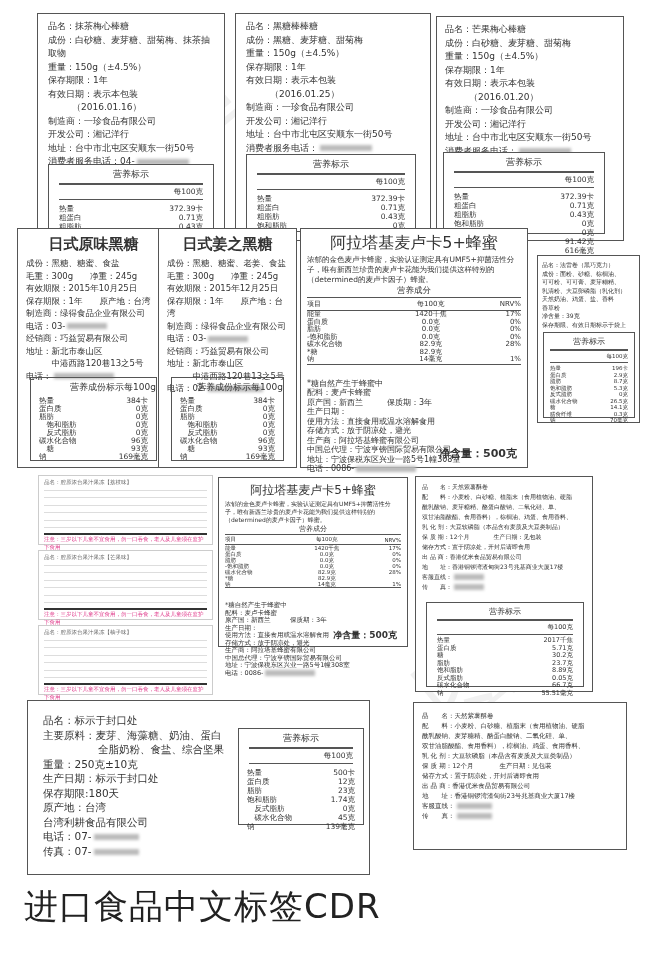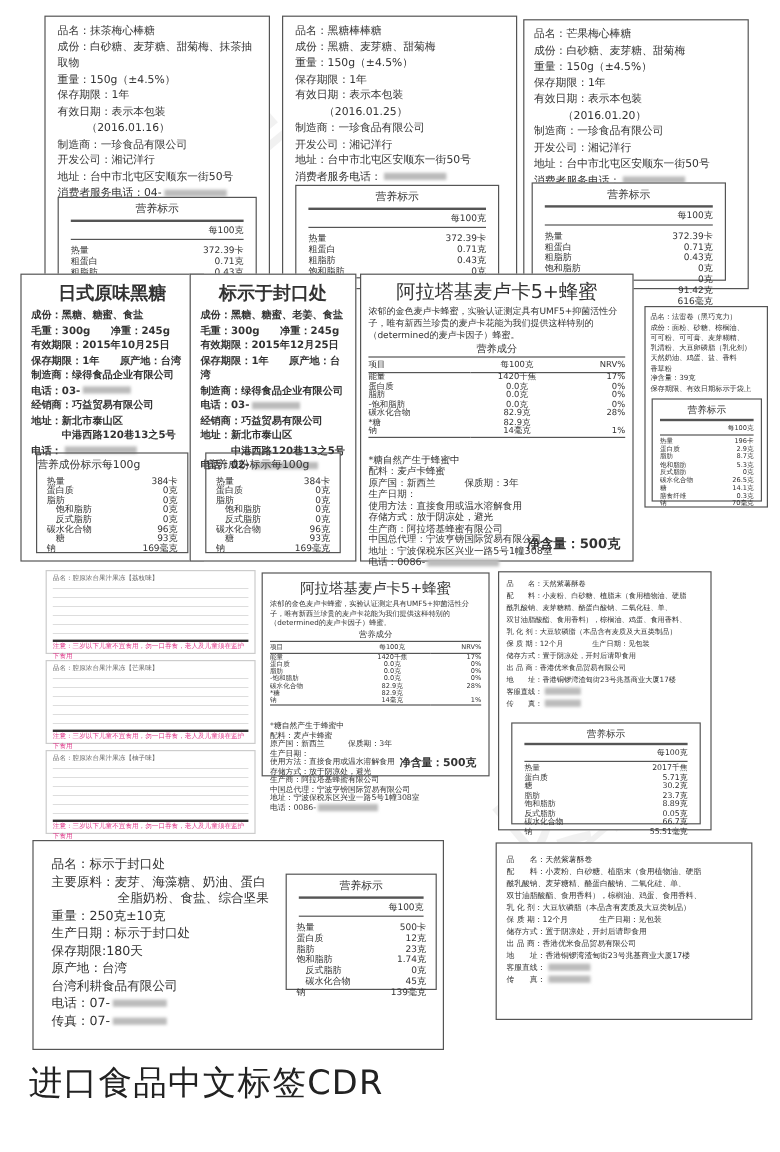--- a/index.html
+++ b/index.html
@@ -7,34 +7,34 @@
 .lbl{position:absolute;background:#fff;border:1.5px solid #555;}
 .lines{font-size:9px;line-height:13.5px;color:#333}
 .lines .ind{padding-left:24px}
 .nut{position:absolute;border:1.3px solid #555;background:#fff;font-size:7.5px;color:#333}
 .nut .nt{text-align:center;font-size:9px;padding:3px 0 2px;border-bottom:2px solid #555;margin:0 10px}
 .nut .per{text-align:right;margin:0 10px;padding:2px 0;border-bottom:1px solid #555;font-size:7.5px}
 .nut .rows{margin:4px 10px 0}
 .nut .row{display:flex;justify-content:space-between;line-height:9px}
 .blur{display:inline-block;width:52px;height:6px;background:#bbb;filter:blur(1.5px);vertical-align:middle;margin-left:2px}
 .jp .tt{text-align:center;font-size:15px;font-weight:bold;padding:6px 0 3px}
-.jp .lines{font-size:8.5px;line-height:12.5px;font-weight:bold;padding:0 8px}
+.jp .lines{font-size:8.5px;line-height:12.5px;font-weight:normal;padding:0 8px}
 .jp .nut2{position:absolute;left:12px;right:12px;border:1.3px solid #555;font-size:7.5px}
-.jp .nut2 .nt{text-align:left;font-size:9px;padding:3px 0}
+.jp .nut2 .nt{text-align:right;font-size:9px;padding:3px 0}
 .hon .tt{text-align:center;font-size:16px;padding:4px 0 1px}
 .hon .desc{font-size:7.5px;line-height:10px;padding:0 6px}
 .hon .sub{text-align:center;font-size:8.5px;border-bottom:1px solid #555;margin:0 6px}
 .hon table{width:calc(100% - 12px);margin:0 6px;border-collapse:collapse;font-size:7px}
 .hon th{font-weight:normal;text-align:left;border-bottom:1px solid #555;padding:1px 0}
 .hon td{line-height:7.5px;padding:0}
 .hon .foot{font-size:8px;line-height:9.5px;padding:14px 6px}
 .hon .net{position:absolute;right:10px;bottom:6px;font-size:11px;font-weight:bold}
 .pink{color:#e0388a}
 .small{font-size:5.5px;line-height:7.5px;color:#666}
-.caption{position:absolute;left:24px;top:884px;font-size:28px;color:#222;letter-spacing:1px}
+.caption{position:absolute;left:24px;top:884px;font-size:34px;color:#222;letter-spacing:1px}
 .wm{position:absolute;color:rgba(200,200,200,0.25);font-size:90px;transform:rotate(-40deg);pointer-events:none}
 </style>
 </head>
 <body>
 
 <div class="wm" style="left:150px;top:40px">道</div>
 <div class="wm" style="left:420px;top:620px">图</div>
 
 <div class="lbl" style="left:37px;top:13px;width:188px;height:225px">
   <div class="lines" style="padding:6px 10px">
@@ -230,21 +230,21 @@
         </div>
       <div class="row" style="display:flex;justify-content:space-between;line-height:8px">
           <span>钠</span>
           <span>169毫克</span>
         </div>
     </div>
   </div>
 </div>
 
 <div class="lbl jp" style="left:158px;top:228px;width:139px;height:240px">
-  <div class="tt">标示于封口处</div>
+  <div class="tt">日式姜之黑糖</div>
   <div class="lines">
     <div>成份：黑糖、糖蜜、老姜、食盐</div>
     <div>毛重：300g　　净重：245g</div>
     <div>有效期限：2015年12月25日</div>
     <div>保存期限：1年　　原产地：台湾</div>
     <div>制造商：绿得食品企业有限公司</div>
     <div><span>电话：03-</span><span class="blur" style="width:40px"></span></div>
     <div>经销商：巧益贸易有限公司</div>
     <div>地址：新北市泰山区</div>
     <div>　　　中港西路120巷13之5号</div>

